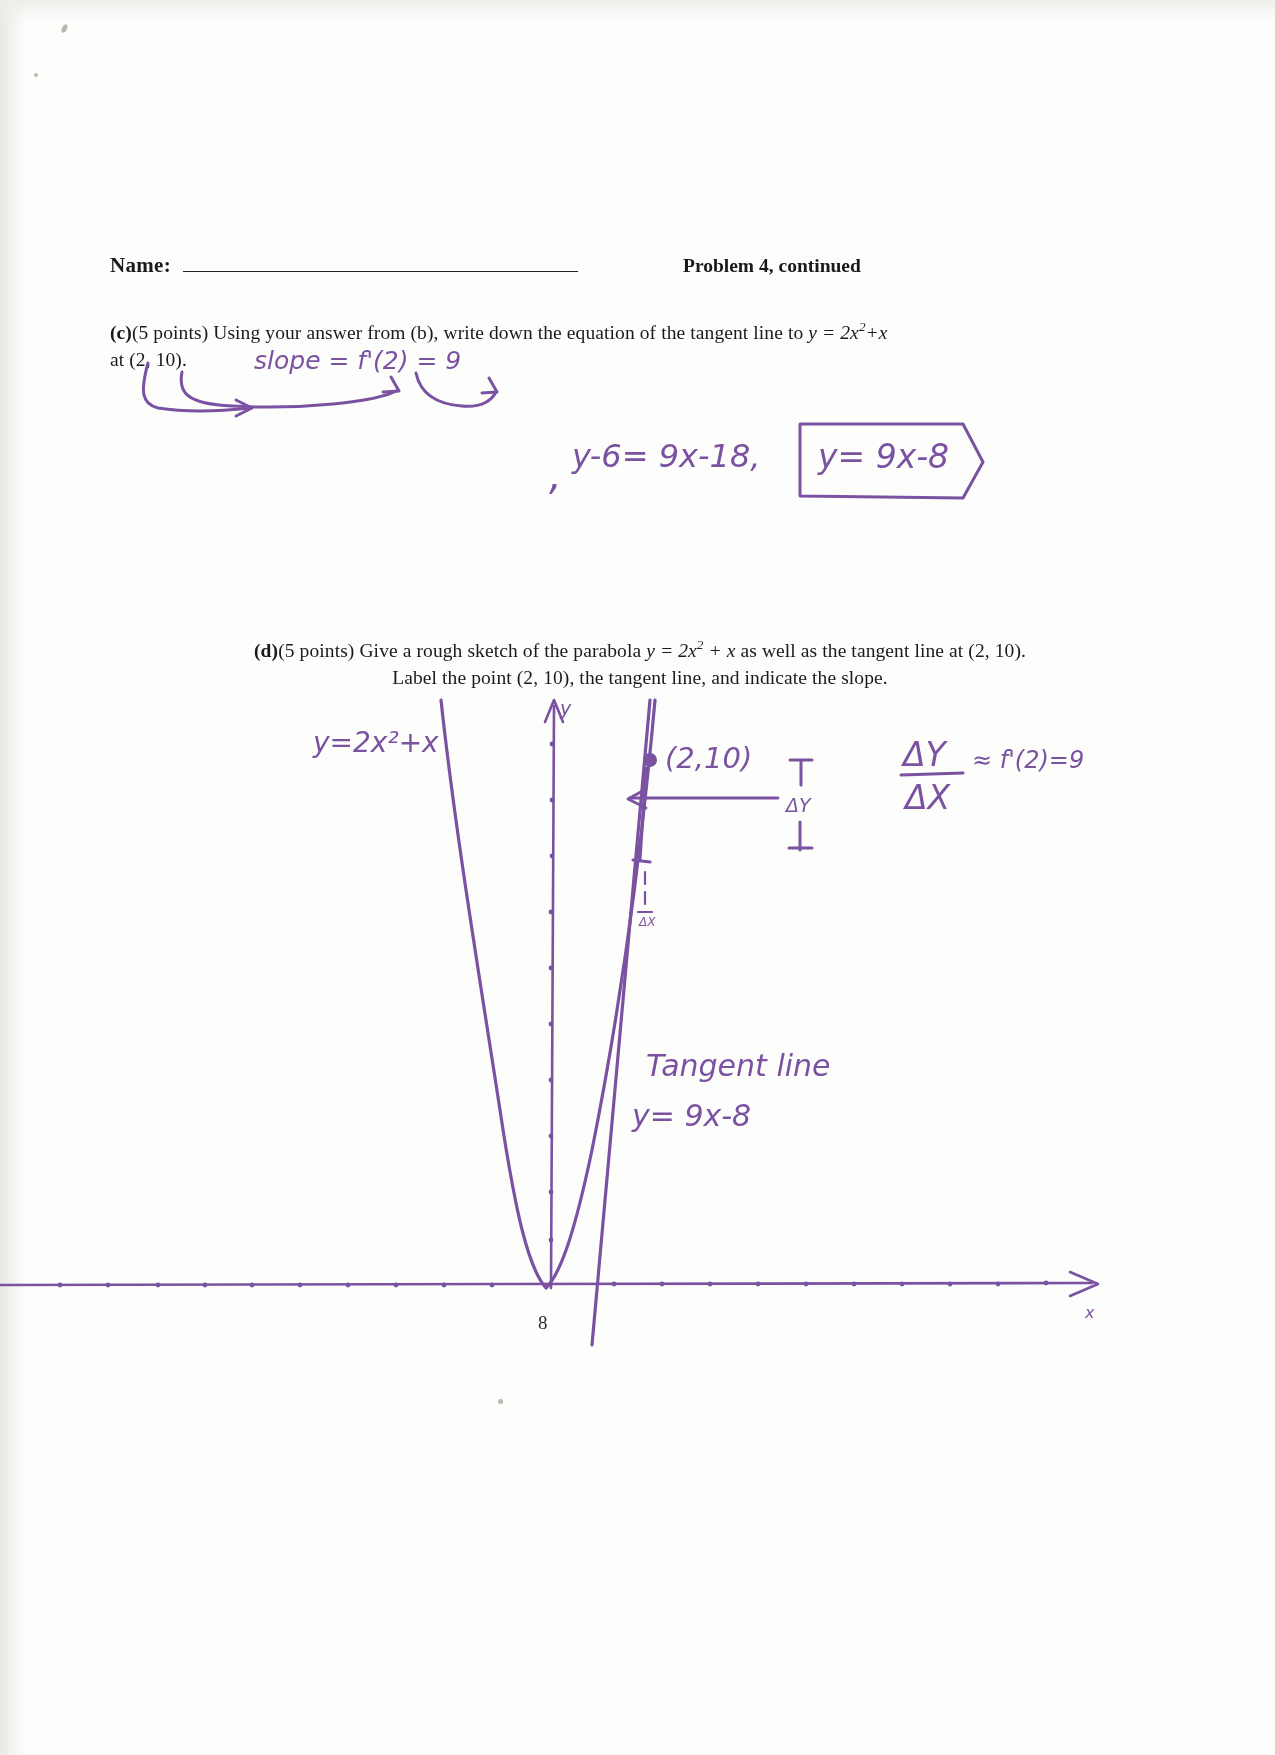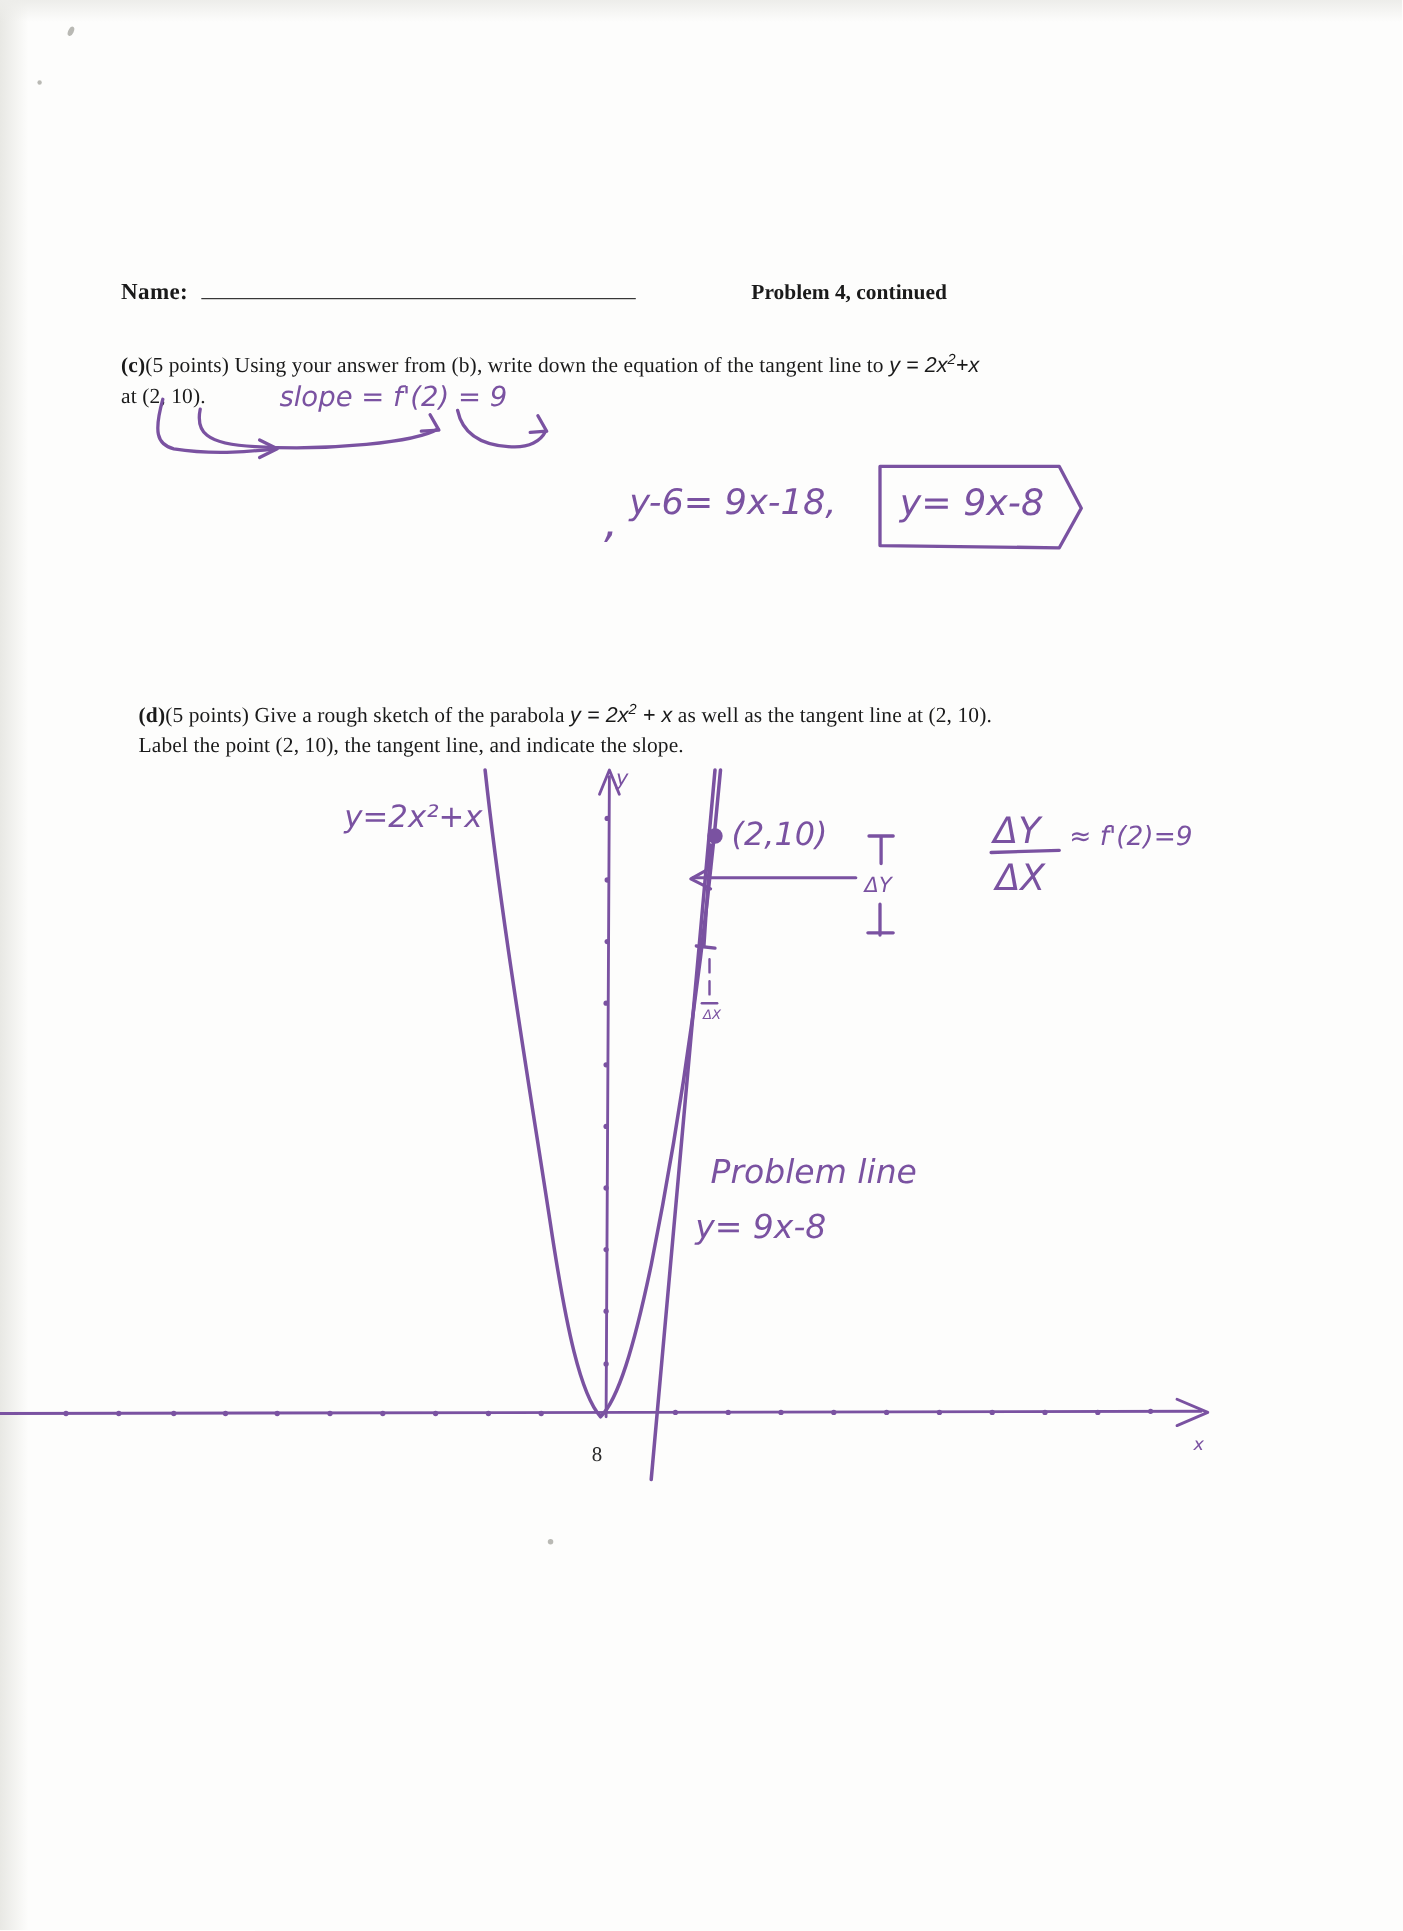--- a/index.html
+++ b/index.html
@@ -66,23 +66,23 @@
   }
 
   
   .prob {
     position: absolute;
     font-size: 19.5px;
     line-height: 1.42;
     letter-spacing: .1px;
   }
   .prob-c { left: 110px; top: 318px; width: 1060px; }
-  .prob-d { left: 126px; top: 636px; width: 1060px; }
+  .prob-d { left: 110px; top: 636px; width: 1060px; text-align: center; }
   .bold { font-weight: bold; }
-  .mathit { font-style: italic; font-family: Liberation Sans, sans-serif; }
+  .mathit { font-style: italic; font-family: Liberation Serif, serif; }
   sup { font-size: 0.68em; vertical-align: super; }
 
   
   .hw {
     position: absolute;
     font-family: "DejaVu Sans", sans-serif;
     color: #7a52a1;
     font-weight: 500;
     white-space: nowrap;
   }
@@ -220,19 +220,19 @@
   <div class="hw hw-ital" style="left:665px;top:741px;font-size:29px;">(2,10)</div>
 
   <div class="hw hw-ital" style="left:786px;top:794px;font-size:19px;">ΔY</div>
 
   <div class="hw hw-ital" style="left:639px;top:915px;font-size:12px;">ΔX</div>
 
   <div class="hw hw-ital" style="left:903px;top:735px;font-size:33px;">ΔY</div>
   <div class="hw hw-ital" style="left:905px;top:778px;font-size:33px;">ΔX</div>
   <div class="hw hw-ital" style="left:972px;top:746px;font-size:24px;">≈ f'(2)=9</div>
 
-  <div class="hw hw-ital" style="left:646px;top:1048px;font-size:30px;">Problem line</div>
+  <div class="hw hw-ital" style="left:646px;top:1048px;font-size:30px;">Tangent line</div>
   <div class="hw hw-ital" style="left:632px;top:1098px;font-size:30px;">y= 9x-8</div>
 
   <div class="hw hw-ital" style="left:560px;top:697px;font-size:19px;">y</div>
   <div class="hw hw-ital" style="left:1085px;top:1303px;font-size:16px;">x</div>
 
 </div>
 
 </body></html>

